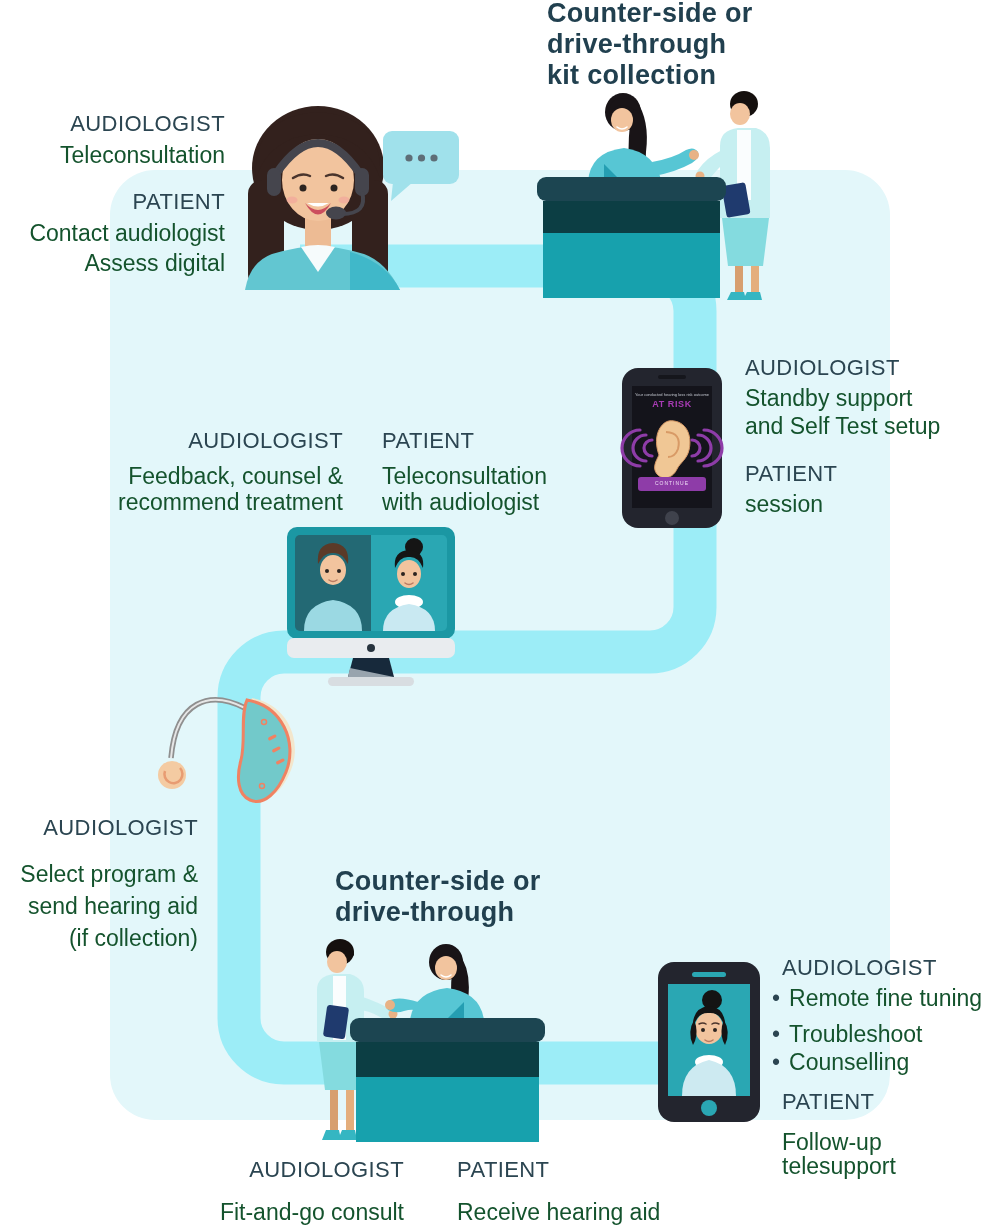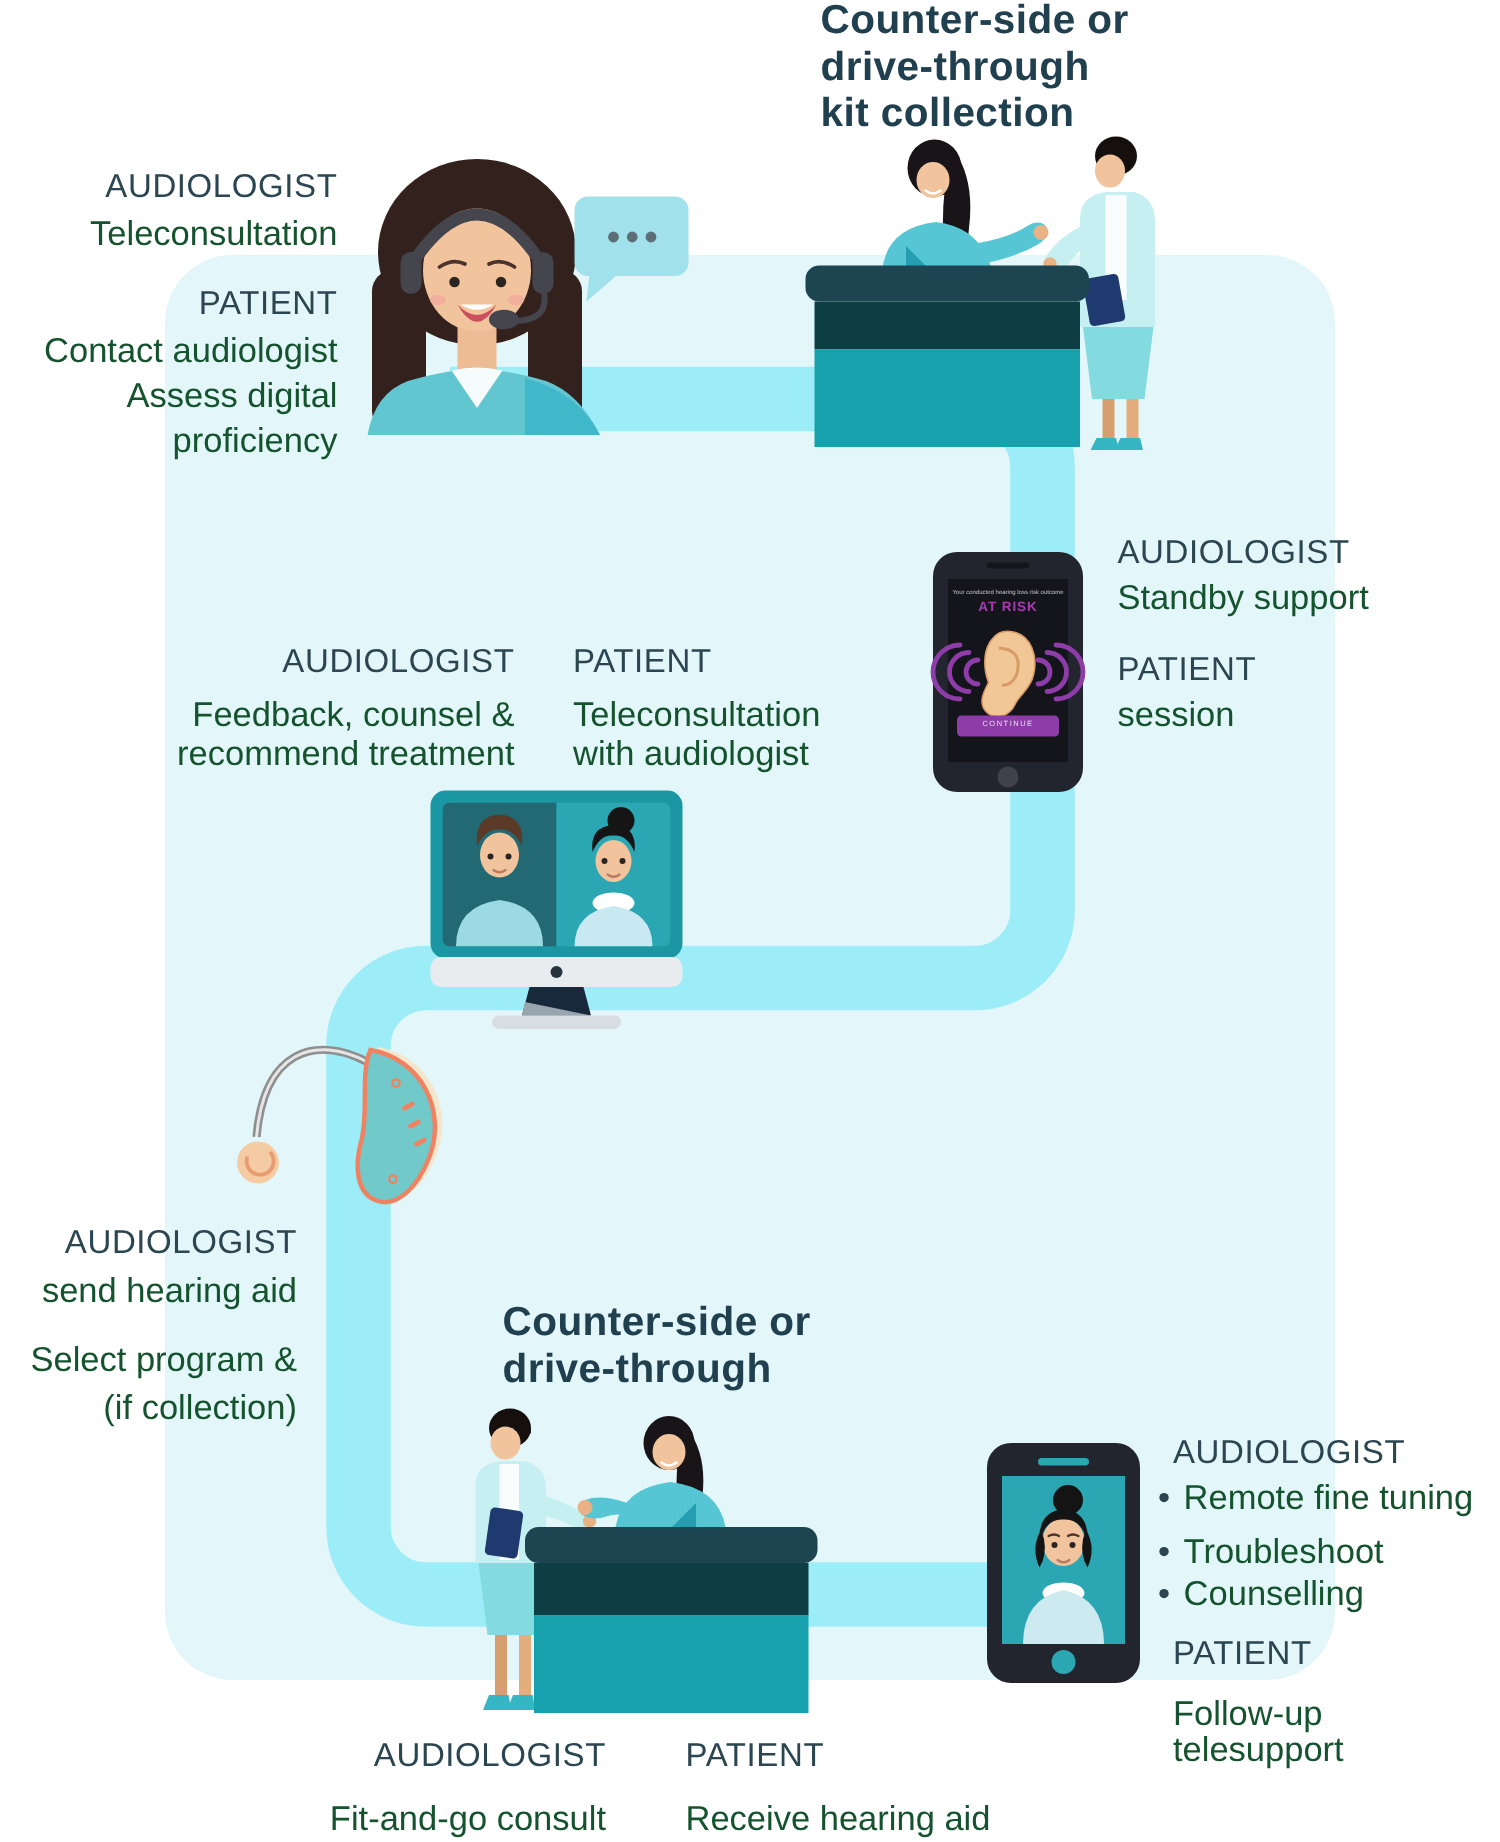--- a/index.html
+++ b/index.html
@@ -226,51 +226,51 @@
     <circle cx="709" cy="1108" r="8" fill="#2AA7B3"></circle>
   </g>
 </svg>
 
 <div class="tb ra" style="top:108px;right:775px;">
   <div class="role">AUDIOLOGIST</div>
   <div class="sub">Teleconsultation</div>
   <div class="role mt">PATIENT</div>
   <div class="sub">Contact audiologist</div>
   <div class="sub">Assess digital</div>
-  <div class="sub">proficiency</div>
 </div>
 
 <div class="tb" style="left:547px;top:-2px;">
   <div class="sh">Counter-side or</div>
   <div class="sh">drive-through</div>
   <div class="sh">kit collection</div>
 </div>
 
 <div class="tb lh28" style="left:745px;top:352px;">
   <div class="role">AUDIOLOGIST</div>
   <div class="sub">Standby support</div>
+  <div class="sub">and Self Test setup</div>
   <div class="role mt2">PATIENT</div>
   <div class="sub">session</div>
 </div>
 
 <div class="tb ra lh26" style="right:657px;top:425px;">
   <div class="role">AUDIOLOGIST</div>
   <div class="sub" style="margin-top:6px;">Feedback, counsel &amp;</div>
   <div class="sub">recommend treatment</div>
 </div>
 <div class="tb lh26" style="left:382px;top:425px;">
   <div class="role">PATIENT</div>
   <div class="sub" style="margin-top:6px;">Teleconsultation</div>
   <div class="sub">with audiologist</div>
 </div>
 
 <div class="tb ra lh32" style="right:802px;top:812px;">
   <div class="role">AUDIOLOGIST</div>
+  <div class="sub" style="margin-top:14px;">Select program &amp;</div>
   <div class="sub">send hearing aid</div>
-  <div class="sub" style="margin-top:14px;">Select program &amp;</div>
   <div class="sub">(if collection)</div>
 </div>
 
 <div class="tb" style="left:335px;top:866px;">
   <div class="sh">Counter-side or</div>
   <div class="sh">drive-through</div>
 </div>
 
 <div class="tb ra" style="right:596px;top:1154px;">
   <div class="role">AUDIOLOGIST</div>

